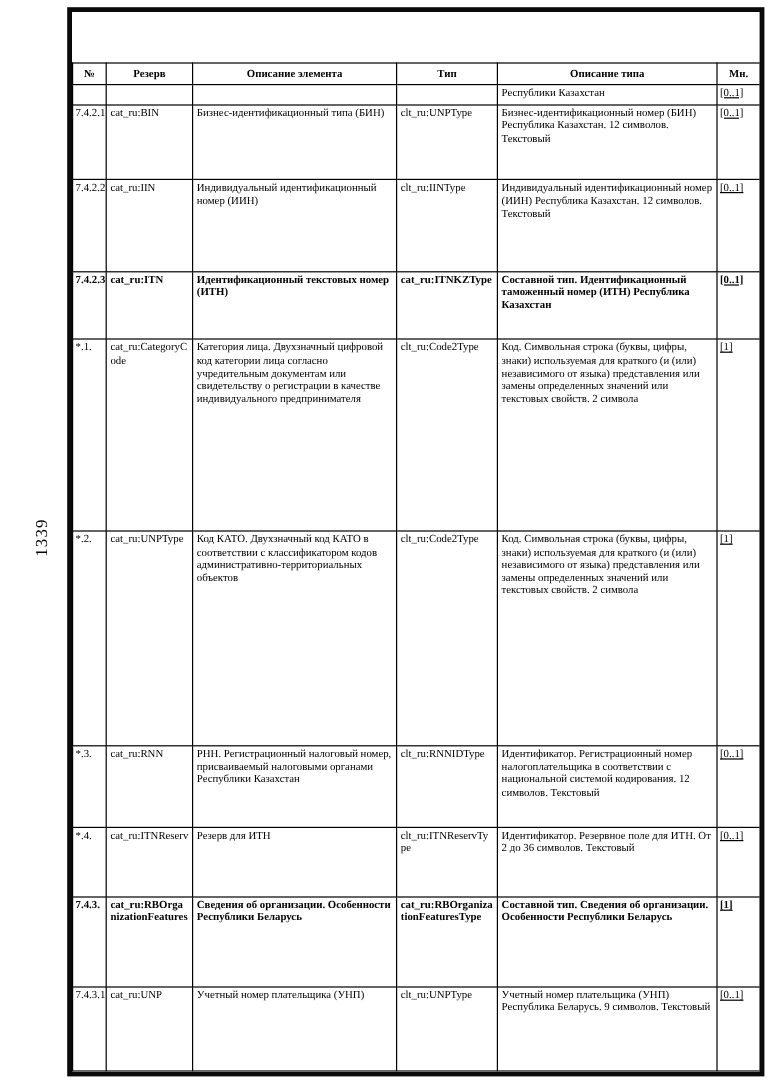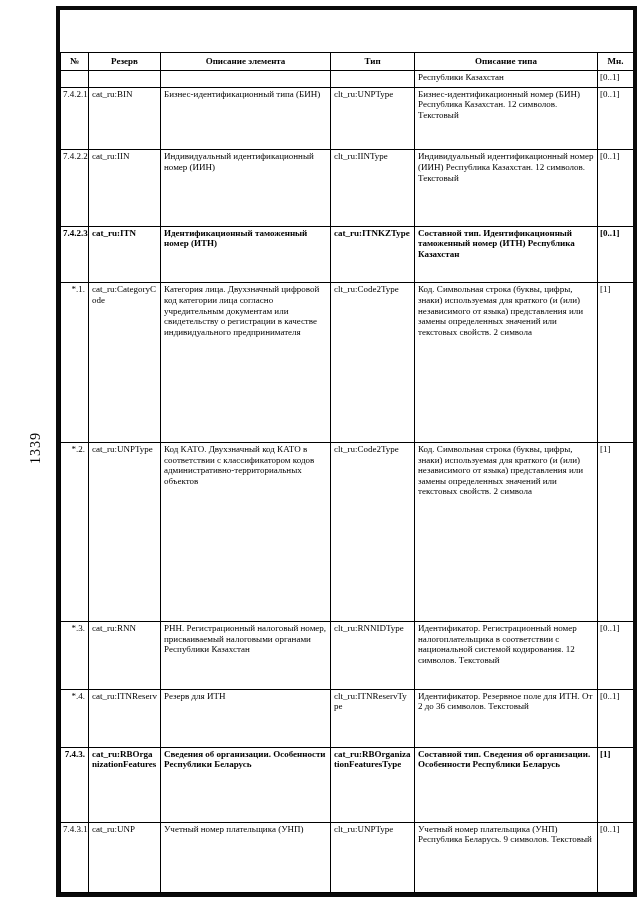--- a/index.html
+++ b/index.html
@@ -57,23 +57,23 @@
     padding: 1px 3px;
     font-size: 9px;
     line-height: 1.18;
     overflow: hidden;
   }
   .spec-table th {
     font-weight: bold;
     text-align: center;
     padding: 3px 1px;
   }
-  td.c-num { padding-left: 2px; text-align: right; }
+  td.c-num { padding-left: 2px; }
   td.c-element, td.c-type { word-break: break-all; }
-  td.c-mult { padding-left: 2px; padding-right: 1px; }
+  td.c-mult { padding-left: 2px; padding-right: 1px; text-decoration: underline; }
   tr.bold td { font-weight: bold; }
 </style>
 </head>
 <body>
 
 <div class="canvas">
 
   <div class="page-number">1339</div>
 
   <div class="frame">
@@ -119,21 +119,21 @@
             <td class="c-num">7.4.2.2</td>
             <td class="c-element">cat_ru:IIN</td>
             <td class="c-element-desc">Индивидуальный идентификационный номер (ИИН)</td>
             <td class="c-type">clt_ru:IINType</td>
             <td class="c-type-desc">Индивидуальный идентификационный номер (ИИН) Республика Казахстан. 12 символов. Текстовый</td>
             <td class="c-mult">[0..1]</td>
           </tr>
           <tr class="bold" style="height: 47px;">
             <td class="c-num">7.4.2.3</td>
             <td class="c-element">cat_ru:ITN</td>
-            <td class="c-element-desc">Идентификационный таможенный номер (ИТН)</td>
+            <td class="c-element-desc">Идентификационный текстовых номер (ИТН)</td>
             <td class="c-type">cat_ru:ITNKZType</td>
             <td class="c-type-desc">Составной тип. Идентификационный таможенный номер (ИТН) Республика Казахстан</td>
             <td class="c-mult">[0..1]</td>
           </tr>
           <tr style="height: 132px;">
             <td class="c-num">*.1.</td>
             <td class="c-element">cat_ru:CategoryCode</td>
             <td class="c-element-desc">Категория лица. Двухзначный цифровой код категории лица согласно учредительным документам или свидетельству о регистрации в качестве индивидуального предпринимателя</td>
             <td class="c-type">clt_ru:Code2Type</td>
             <td class="c-type-desc">Код. Символьная строка (буквы, цифры, знаки) используемая для краткого (и (или) независимого от языка) представления или замены определенных значений или текстовых свойств. 2 символа</td>

